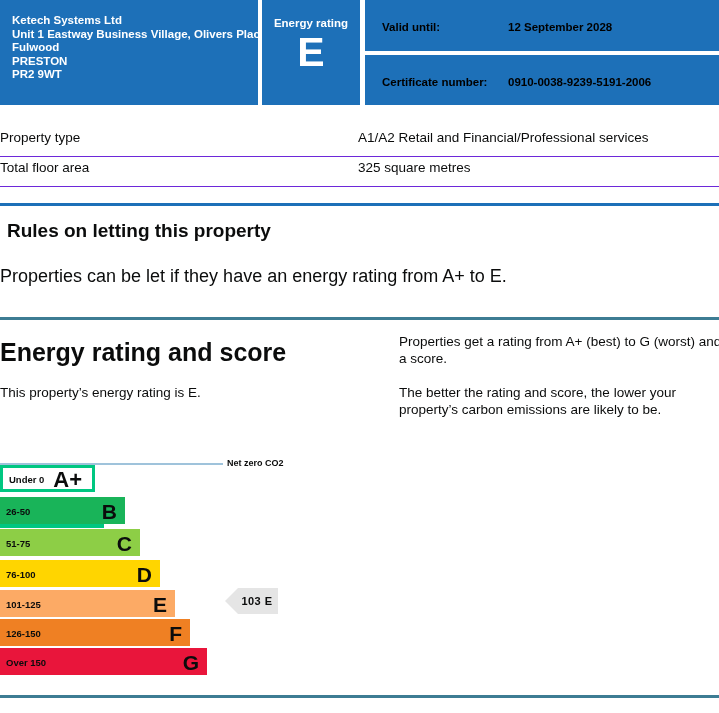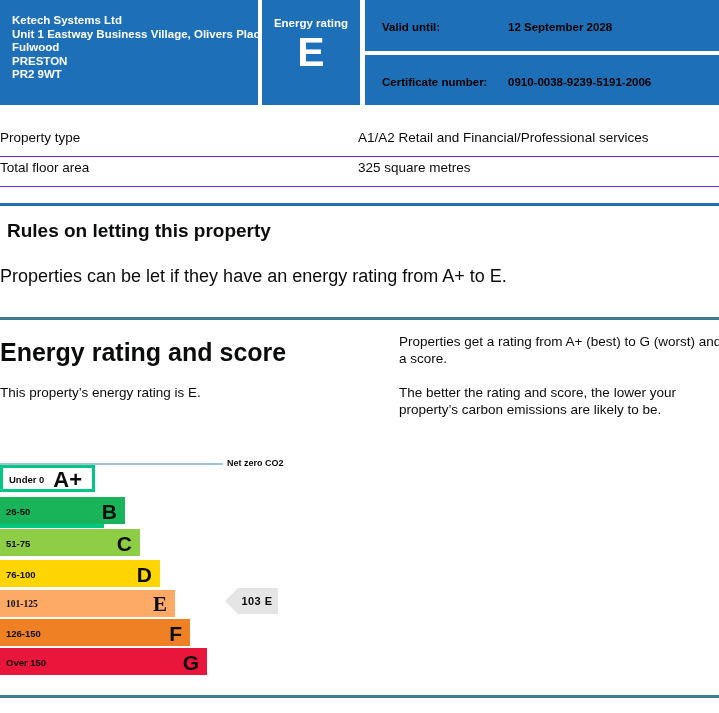--- a/index.html
+++ b/index.html
@@ -312,21 +312,21 @@
   <div class="band" style="top:104px; width:140px; background:#8dce46;">
     <span class="band-range">51-75</span>
     <span class="band-letter">C</span>
   </div>
 
   <div class="band" style="top:135px; width:160px; background:#ffd500;">
     <span class="band-range">76-100</span>
     <span class="band-letter">D</span>
   </div>
 
-  <div class="band" style="top:165px; width:175px; background:#fcaa65;font-family:Liberation Serif, serif;">
+  <div class="band" style="top:165px; width:175px; background:#fcaa65;">
     <span class="band-range">101-125</span>
     <span class="band-letter">E</span>
   </div>
 
   <div class="band" style="top:194px; width:190px; background:#ef8023;">
     <span class="band-range">126-150</span>
     <span class="band-letter">F</span>
   </div>
 
   <div class="band" style="top:223px; width:207px; background:#e9153b;">

